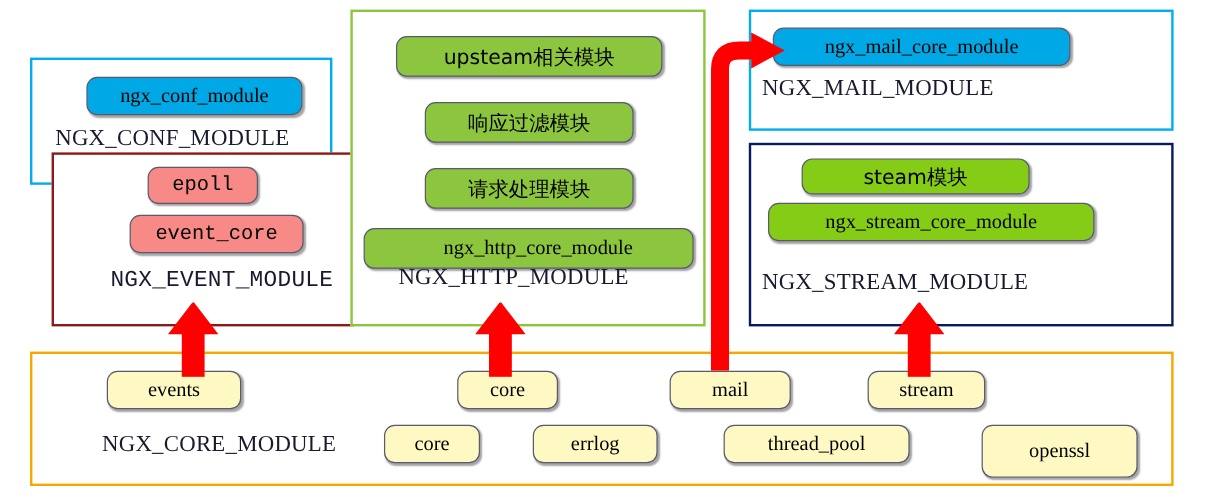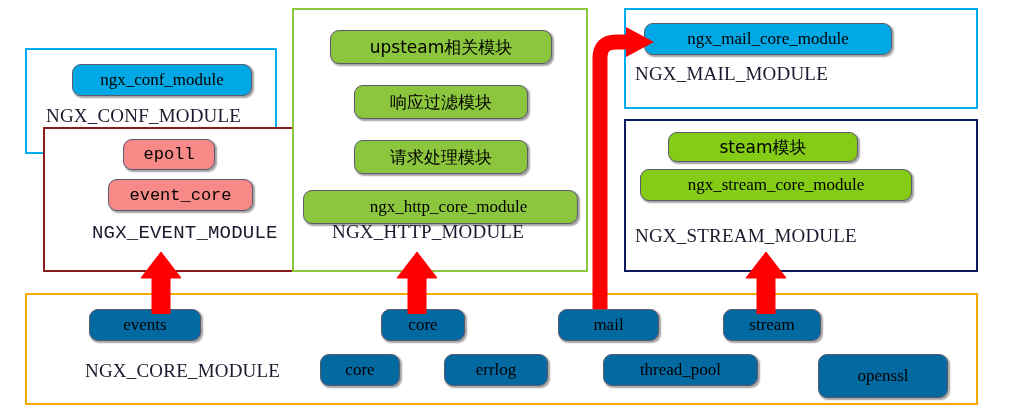--- a/index.html
+++ b/index.html
@@ -25,21 +25,21 @@
   
   .pill{position:absolute;box-sizing:border-box;border-radius:9px;
         display:flex;align-items:center;justify-content:center;
         font-size:17px;color:#000000;white-space:nowrap;
         border:1px solid #5a5a6e;
         box-shadow:1.5px 1.5px 1.5px rgba(90,90,90,.55);}
   .pill.blue  {background:#00A9E6;}
   .pill.pink  {background:#F78A86;}
   .pill.green {background:#8CC63E;}
   .pill.gray  {background:#84cc16;}
-  .pill.orange{background:#0369a1;}
+  .pill.orange{background:#fef9c3;}
   .pill.cjk{font-family:"DejaVu Sans","Liberation Sans",sans-serif;font-size:17px;}
 
   
   .arrow-up{position:absolute;}
   .elbow{position:absolute;left:592px;top:24px;width:64px;height:285px;}
 </style>
 </head>
 <body>
 
 <div class="canvas">

